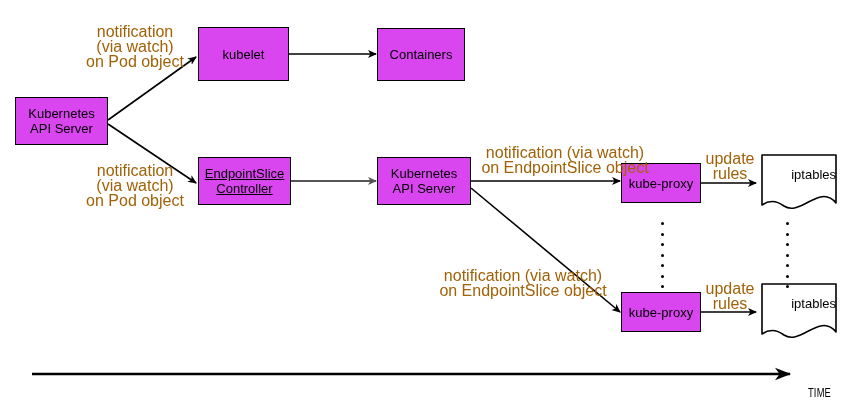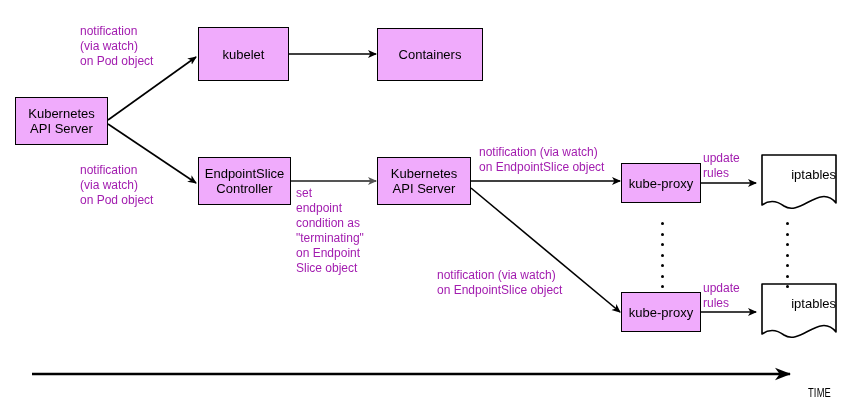--- a/index.html
+++ b/index.html
@@ -15,35 +15,36 @@
     position: relative;
     width: 852px;
     height: 413px;
     background: #ffffff;
     overflow: hidden;
   }
   .node {
     position: absolute;
     box-sizing: border-box;
     border: 1.6px solid #000000;
-    background: #f0abfc;
+    background: #d946ef;
     display: flex;
     align-items: center;
     justify-content: center;
     text-align: center;
     font-size: 13px;
     line-height: 15px;
     color: #000000;
     white-space: pre-line;
   }
   .label {
     position: absolute;
-    font-size: 12px;
+    font-size: 16px;
     line-height: 15px;
-    color: #a21caf;
+    text-align: center;
+    color: #a16207;
     white-space: pre-line;
   }
   .doc-node {
     position: absolute;
   }
   .doc-node .doc-text {
     position: absolute;
     width: 100%;
     top: 12px;
     text-align: right;
@@ -121,23 +122,23 @@
     <path d="M762,284 L836,284 L836,332 C820,312 800,346 784,335 C776,329 769,329 762,334 Z" fill="#ffffff" stroke="#000000" stroke-width="1.6" stroke-linejoin="round"></path>
 
     <line x1="32" y1="374" x2="790" y2="374" stroke="#000000" stroke-width="2.6" marker-end="url(#arrowTime)"></line>
   </svg>
 
   <div class="node" style="left:15px; top:97px; width:93px; height:48px;">Kubernetes
 API Server</div>
 
   <div class="node" style="left:198px; top:27px; width:91px; height:54px;">kubelet</div>
 
-  <div class="node" style="left:377px; top:28px; width:106px; height:53px;">Containers</div>
+  <div class="node" style="left:377px; top:28px; width:88px; height:53px;">Containers</div>
 
-  <div class="node" style="left:198px; top:157px; width:93px; height:48px;">EndpointSlice
+  <div class="node" style="left:198px; top:157px; width:93px; height:48px;text-decoration:underline;">EndpointSlice
 Controller</div>
 
   <div class="node" style="left:377px; top:157px; width:94px; height:48px;">Kubernetes
 API Server</div>
 
   <div class="node" style="left:621px; top:163px; width:80px; height:40px;">kube-proxy</div>
 
   <div class="node" style="left:621px; top:292px; width:80px; height:40px;">kube-proxy</div>
 
   <div class="doc-node" style="left:762px; top:155px; width:74px; height:52px;">
@@ -150,26 +151,20 @@
 
   <div class="label" style="left:80px; top:24px; width:110px;">notification
 (via watch)
 on Pod object</div>
 
 
   <div class="label" style="left:80px; top:163px; width:110px;">notification
 (via watch)
 on Pod object</div>
 
-  <div class="label" style="left:296px; top:186px; width:78px;">set
-endpoint
-condition as
-"terminating"
-on Endpoint
-Slice object</div>
 
   <div class="label" style="left:479px; top:145px; width:172px;">notification (via watch)
 on EndpointSlice object</div>
 
   <div class="label" style="left:437px; top:268px; width:172px;">notification (via watch)
 on EndpointSlice object</div>
 
   <div class="label" style="left:703px; top:151px; width:54px;">update
 rules</div>
 

